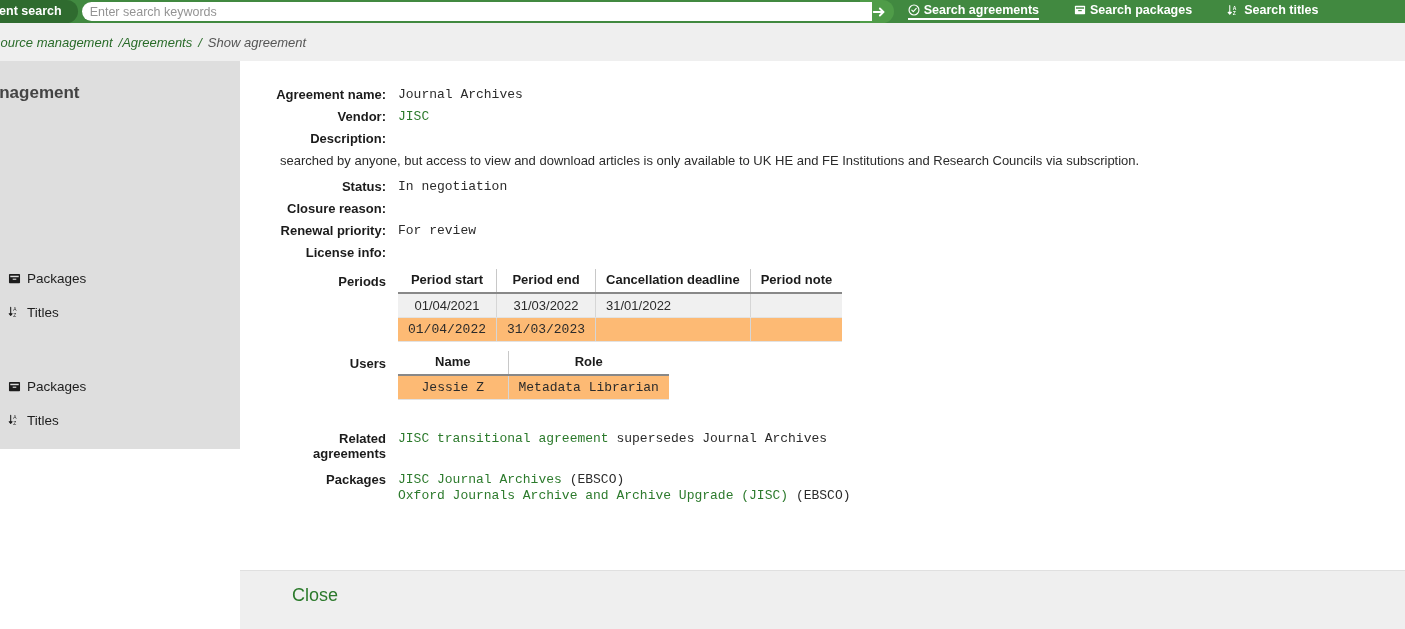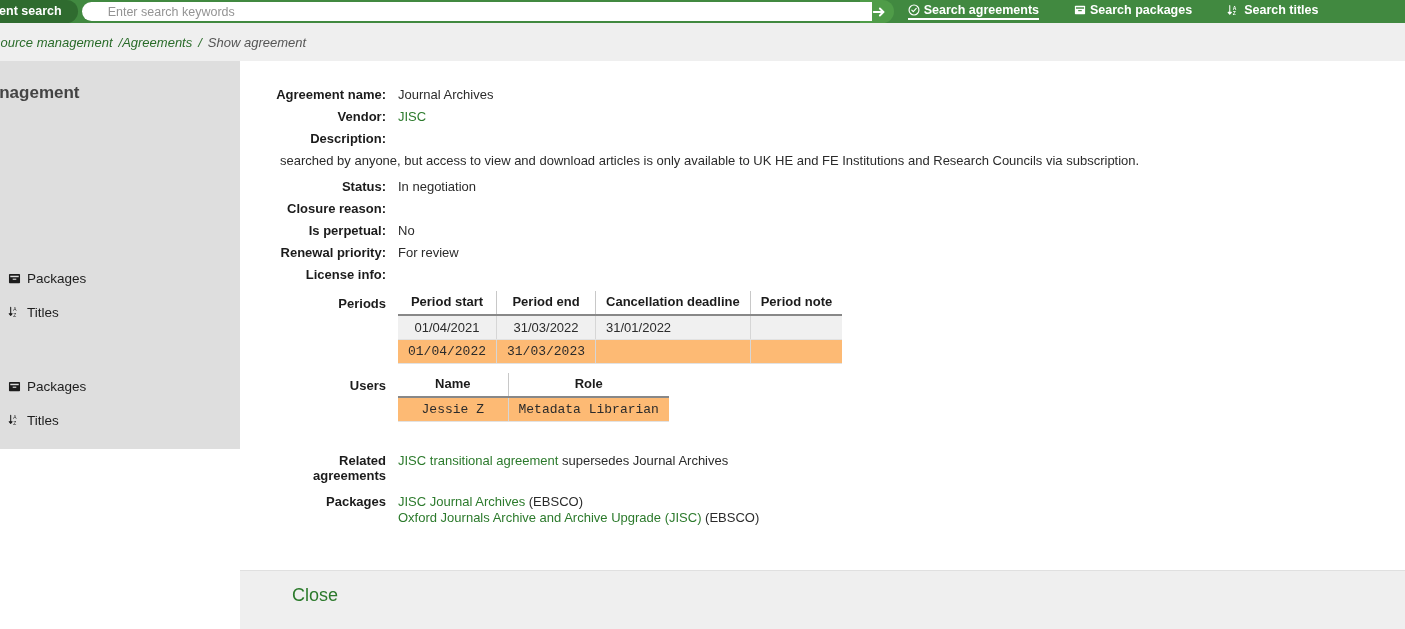--- a/index.html
+++ b/index.html
@@ -44,21 +44,20 @@
   }
   .search-input {
     border: 0; outline: 0;
     background: transparent;
     width: 100%;
     height: 17px;
     font-family: "Liberation Sans", sans-serif;
     font-size: 12.5px;
     color: #222;
     padding: 0 8px;
-    margin-left: 18px;
   }
   .search-input::placeholder { color: #949494; }
   .search-submit {
     width: 34px; height: 23px;
     margin-left: -12px;
     background: #4f9c48;
     border: 0;
     border-radius: 0 12px 12px 0;
     color: #ffffff;
     font-size: 13px;
@@ -179,20 +178,21 @@
     font-size: 13px;
     color: #1b1b1b;
     padding-top: 3px;
     padding-right: 0;
   }
   .val {
     margin-left: 12px;
     font-size: 13px;
     color: #2b2b2b;
     padding-top: 3px;
+    font-family: Liberation Mono, monospace;
   }
   .val.link, .link-green {
     color: #2c7a2c;
     cursor: pointer;
   }
   .row.tall { margin-bottom: 7px; }
 
   .desc-block {
     margin-left: 12px;
     font-size: 13px;
@@ -417,24 +417,20 @@
     <div class="row" style="margin-top:7px">
       <div class="lbl">Status:</div>
       <div class="val">In negotiation</div>
     </div>
 
     <div class="row">
       <div class="lbl">Closure reason:</div>
       <div class="val"></div>
     </div>
 
-    <div class="row">
-      <div class="lbl">Is perpetual:</div>
-      <div class="val">No</div>
-    </div>
 
     <div class="row">
       <div class="lbl">Renewal priority:</div>
       <div class="val">For review</div>
     </div>
 
     <div class="row">
       <div class="lbl">License info:</div>
       <div class="val"></div>
     </div>

